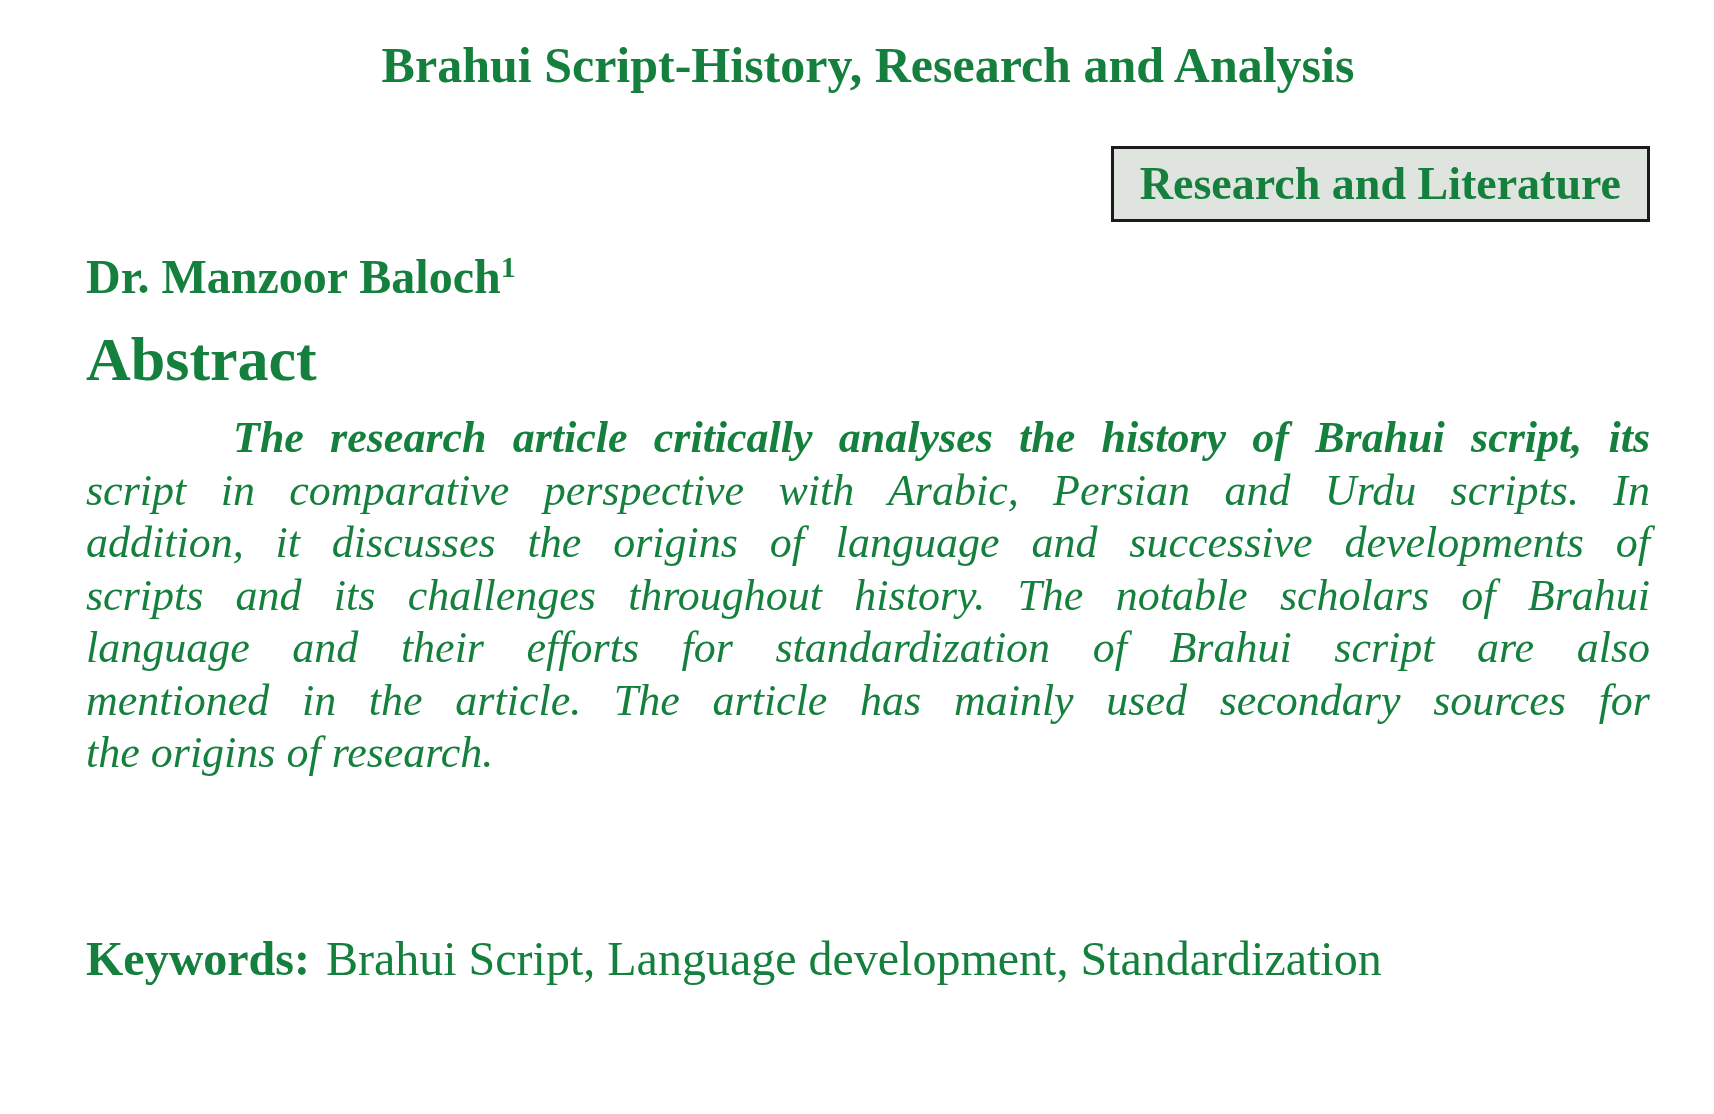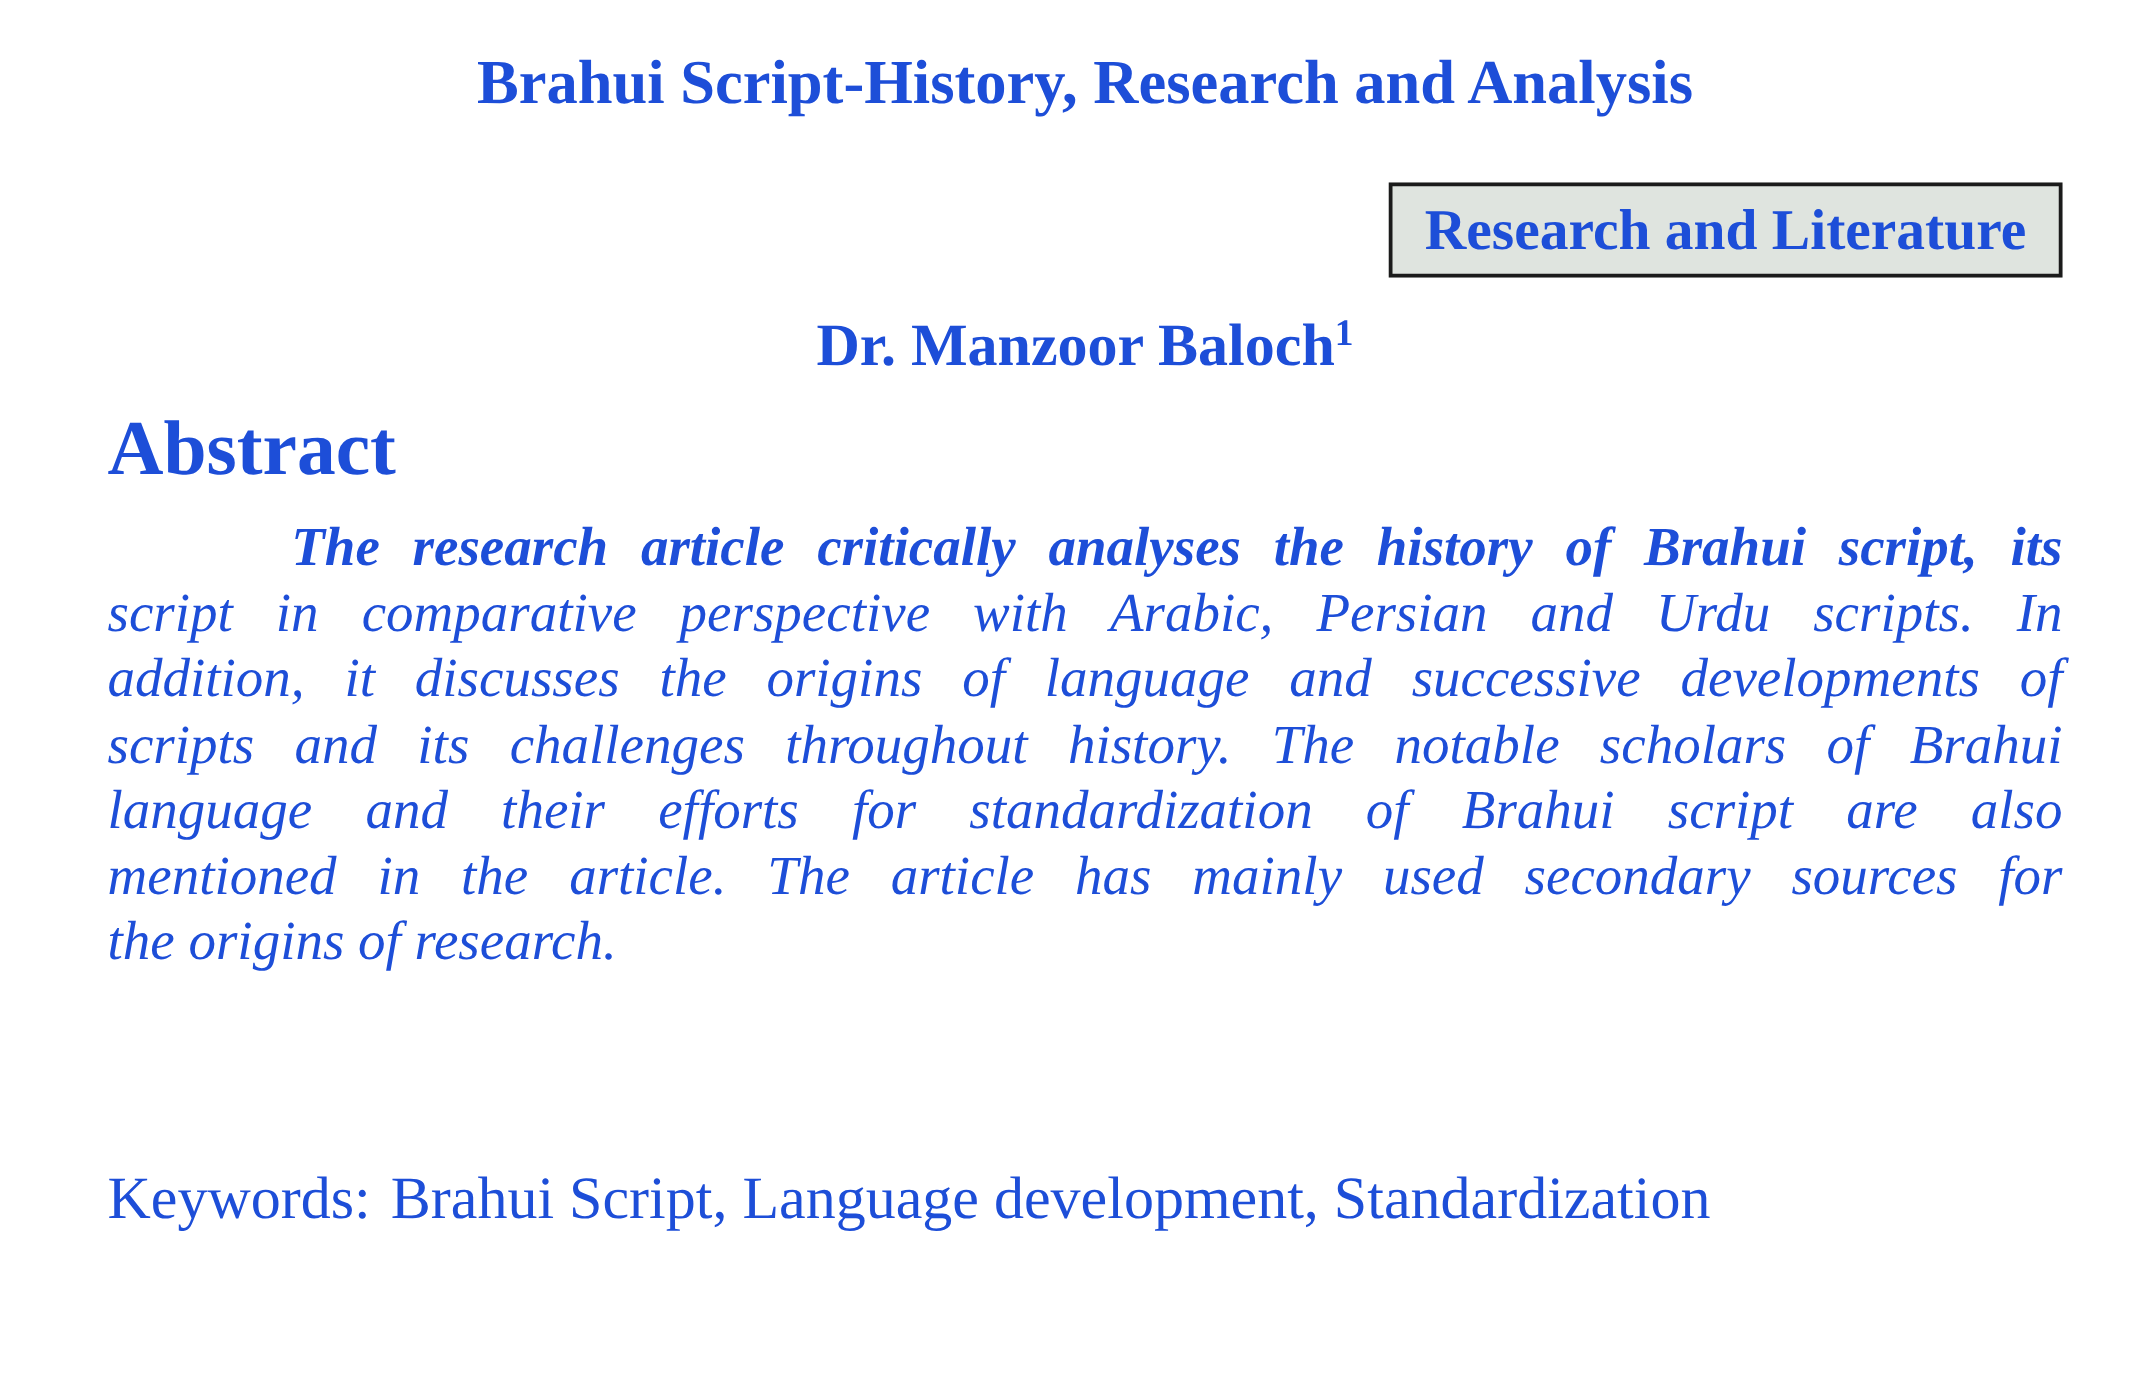--- a/index.html
+++ b/index.html
@@ -6,21 +6,21 @@
     margin: 0;
     padding: 0;
     background: #ffffff;
   }
   .page {
     position: relative;
     width: 1714px;
     height: 986px;
     box-sizing: border-box;
     background: #ffffff;
-    color: #1d4ed8;
+    color: #15803d;
     font-family: "Liberation Serif", serif;
     padding: 36px 64px 0 86px;
     overflow: hidden;
   }
   .title {
     text-align: center;
     font-weight: bold;
     font-size: 50px;
     line-height: 58px;
   }
@@ -32,21 +32,21 @@
   .badge {
     border: 3px solid #1b1b1b;
     background: #dfe4df;
     font-weight: bold;
     font-size: 46px;
     line-height: 62px;
     padding: 4px 26px;
     white-space: nowrap;
   }
   .author {
-    text-align: center;
+    text-align: left;
     font-weight: bold;
     font-size: 48px;
     line-height: 62px;
     margin-top: 24px;
   }
   .author .sup {
     font-size: 30px;
     position: relative;
     top: -0.55em;
     line-height: 0;
@@ -75,21 +75,21 @@
   .abstract-body .line.last {
     text-align: left;
     text-align-last: left;
   }
   .keywords {
     margin-top: 150px;
     font-size: 48px;
     line-height: 58px;
   }
   .keywords .label {
-    font-weight: normal;
+    font-weight: bold;
   }
   .keywords .text {
     margin-left: 16px;
     text-align: center;
   }
 </style>
 </head>
 <body>
 
 <div class="page">

